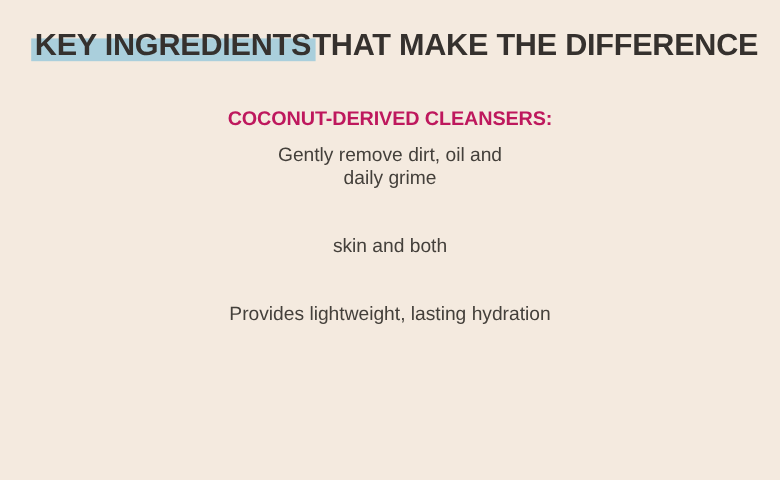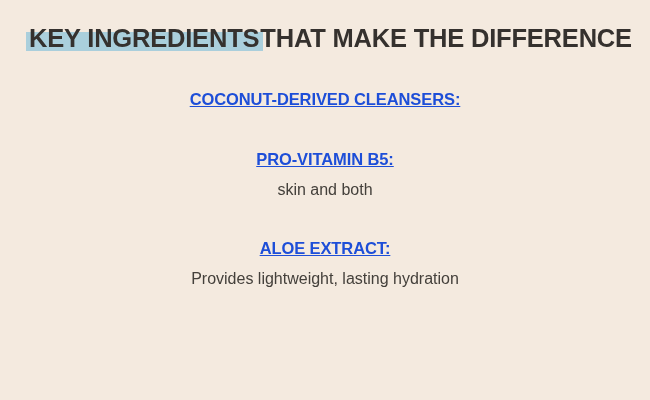--- a/index.html
+++ b/index.html
@@ -80,25 +80,24 @@
     text-align: center;
   }
 
   .block + .block {
     margin-top: 38px;
   }
 
   .block-heading {
     font-size: 16.5px;
     font-weight: bold;
-    color: #1d4ed8;
+    color: #be185d;
     letter-spacing: -0.1px;
     line-height: 22px;
     margin: 0 0 10px 0;
-    text-decoration: underline;
   }
 
   .block-body {
     font-size: 16px;
     font-weight: normal;
     color: #44403b;
     line-height: 19px;
     margin: 0;
   }
 
@@ -112,30 +111,32 @@
 <div class="poster">
 
   <div class="title-row">
     <span class="title-text"><span class="title-hl">KEY INGREDIENTS</span><span class="title-rest"> THAT MAKE THE DIFFERENCE</span></span>
   </div>
 
   <div class="blocks">
 
     <div class="block">
       <p class="block-heading">COCONUT-DERIVED CLEANSERS:</p>
+      <p class="block-body">
+        <span class="line">Gently remove dirt, oil and</span>
+        <span class="line">daily grime</span>
+      </p>
     </div>
 
     <div class="block">
-      <p class="block-heading">PRO-VITAMIN B5:</p>
       <p class="block-body">
         <span class="line">skin and both</span>
       </p>
     </div>
 
     <div class="block">
-      <p class="block-heading">ALOE EXTRACT:</p>
       <p class="block-body">
         <span class="line">Provides lightweight, lasting hydration</span>
       </p>
     </div>
 
   </div>
 </div>
 
 </body></html>

